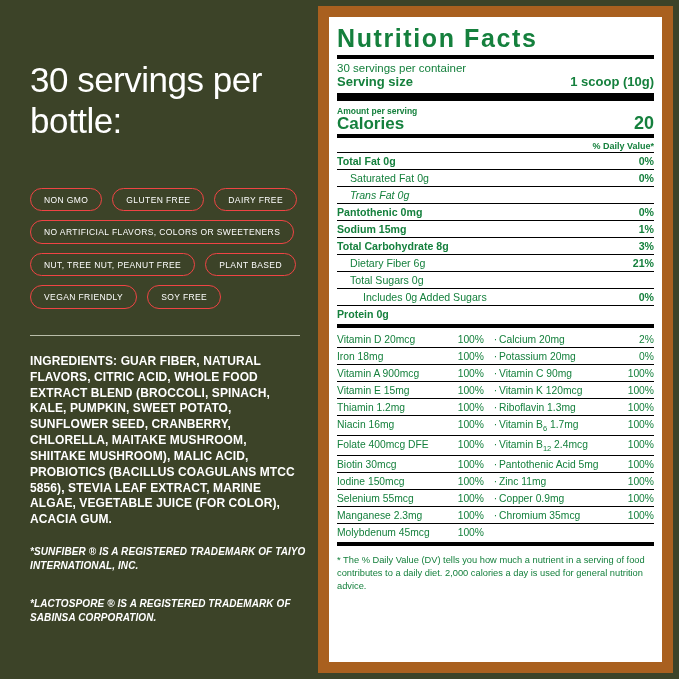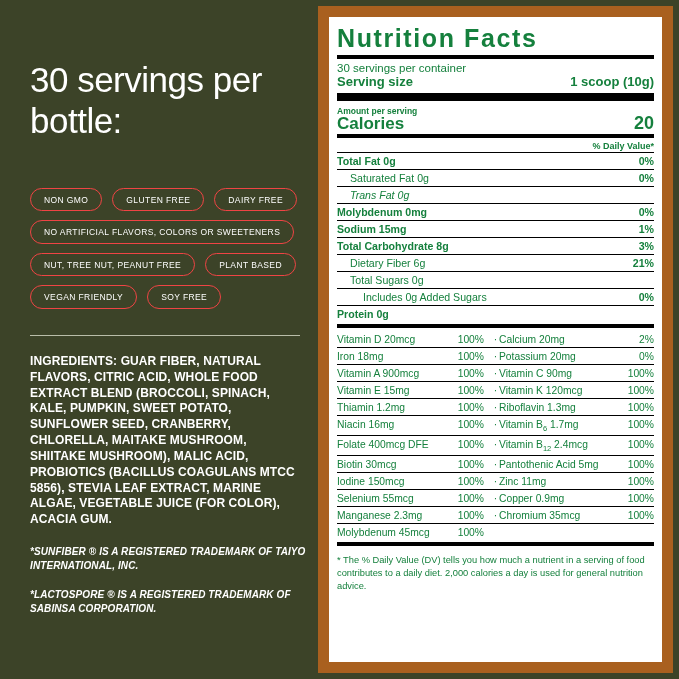--- a/index.html
+++ b/index.html
@@ -66,21 +66,21 @@
     padding-right: 8px;
   }
   .trademarks {
     margin-top: 17px;
     font-size: 10px;
     line-height: 1.45;
     font-style: italic;
     font-weight: bold;
     letter-spacing: .1px;
   }
-  .tm2 { margin-top: 14px; }
+  .tm2 { margin-top: 23px; }
 
   
   .right {
     width: 361px;
     height: 679px;
     padding: 6px 6px 6px 0;
   }
   .label-outer {
     background: #a9601f;
     width: 355px;
@@ -219,21 +219,21 @@
         </div>
         <div class="rule-hair"></div>
 
         <div class="nut-row">
           <span class="n ind1 it">Trans Fat 0g</span>
           <span class="v"></span>
         </div>
         <div class="rule-hair"></div>
 
         <div class="nut-row">
-          <span class="n b">Molybdenum 0mg</span>
+          <span class="n b">Pantothenic 0mg</span>
           <span class="v">0%</span>
         </div>
         <div class="rule-hair"></div>
 
         <div class="nut-row">
           <span class="n b">Sodium 15mg</span>
           <span class="v">1%</span>
         </div>
         <div class="rule-hair"></div>
 

